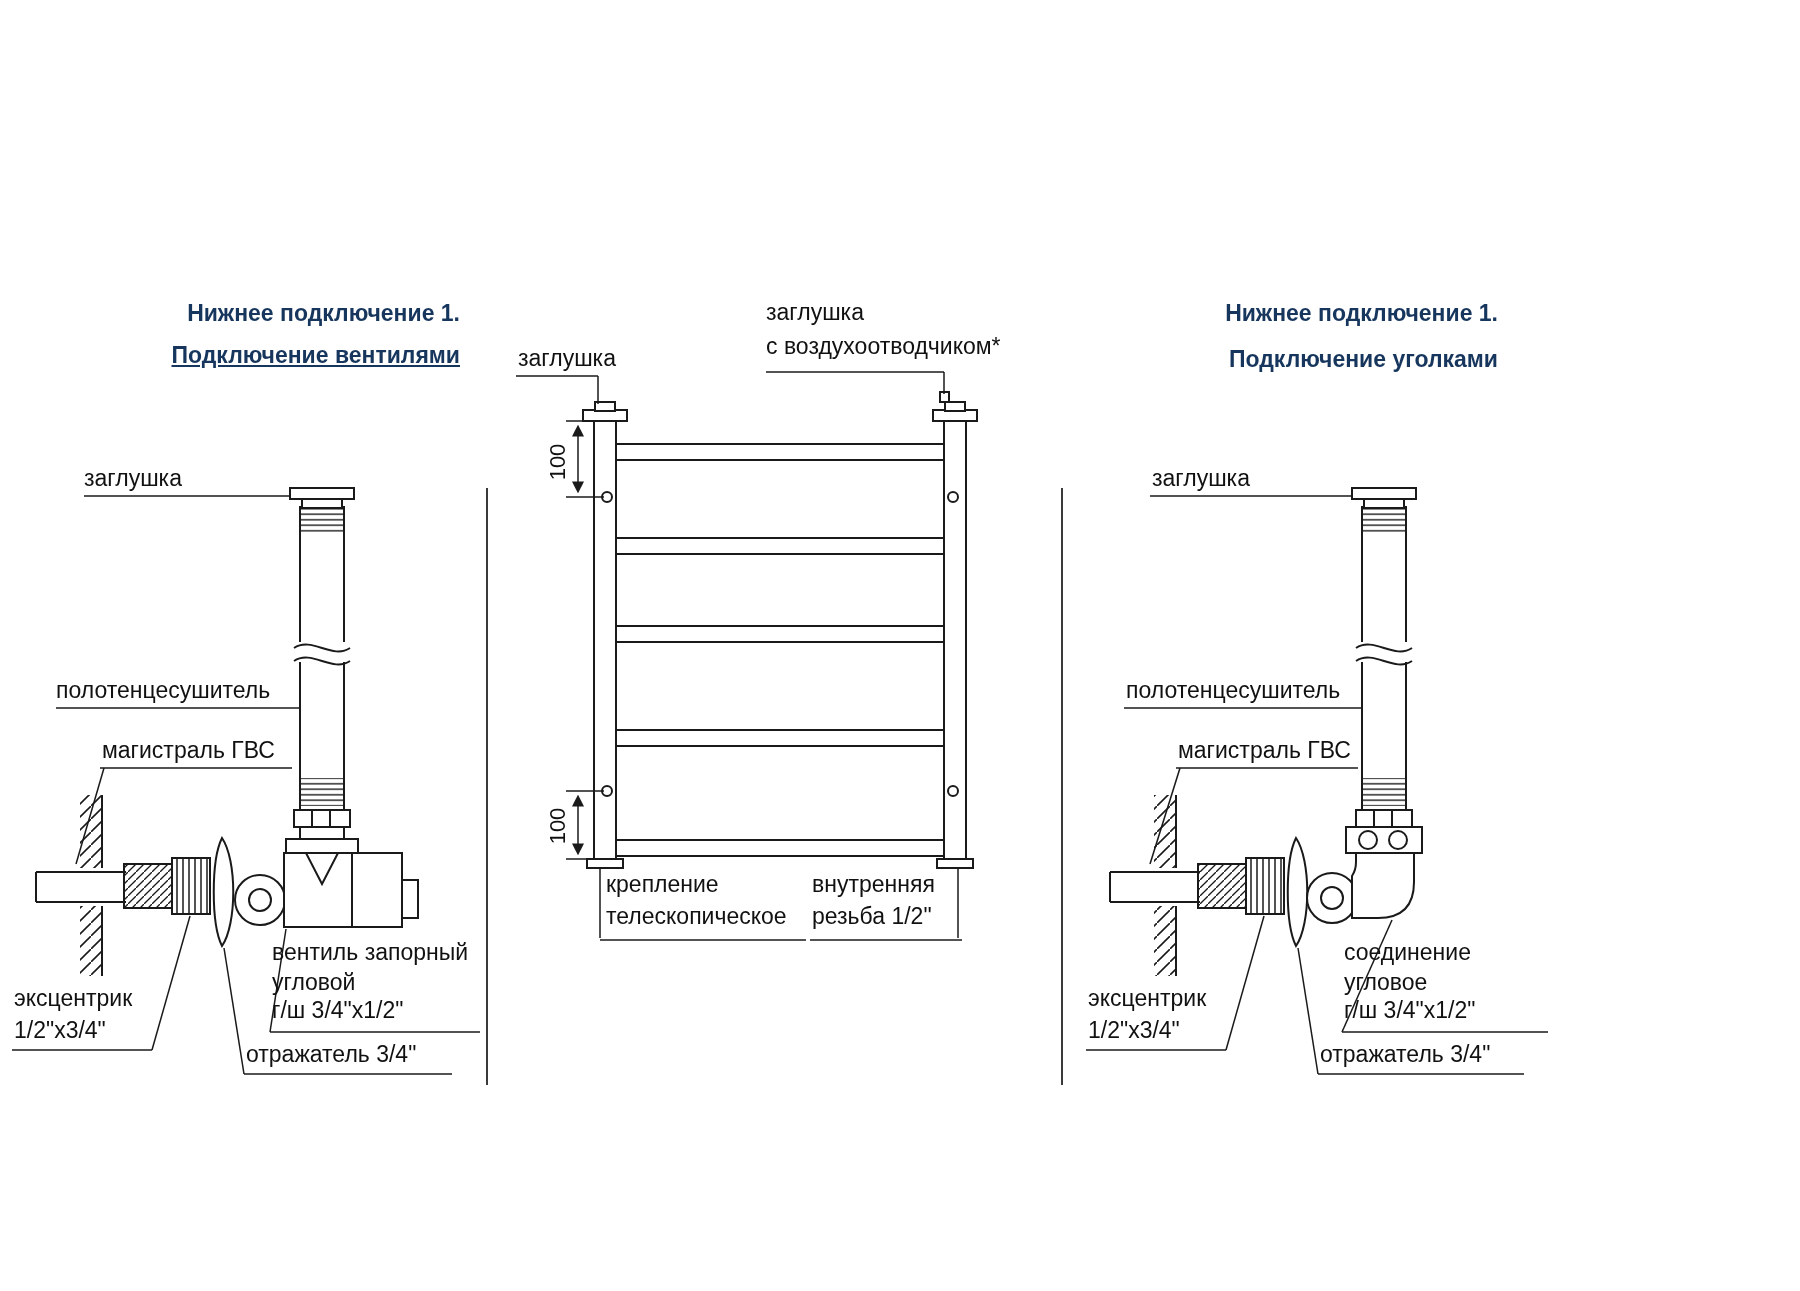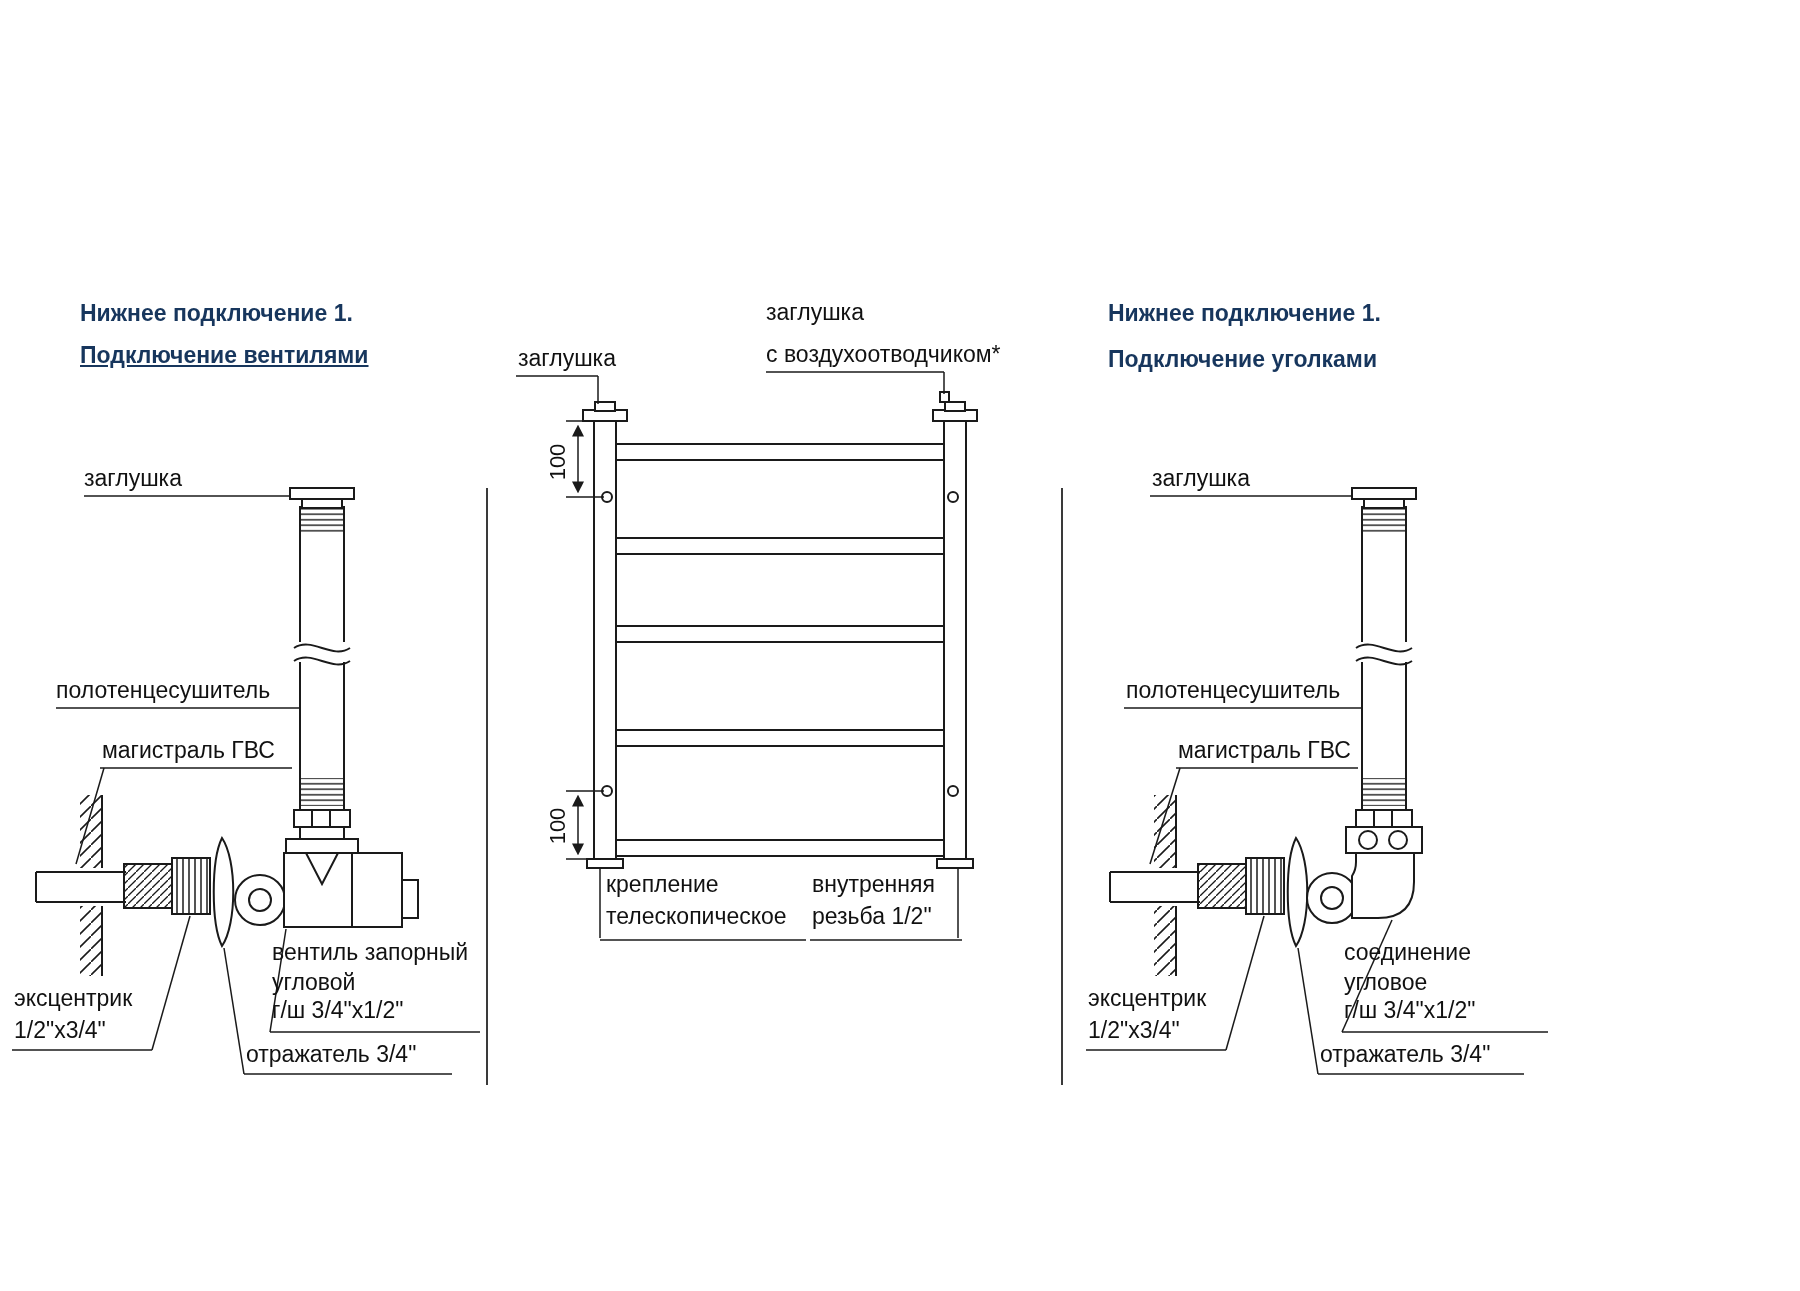--- a/index.html
+++ b/index.html
@@ -1,21 +1,21 @@
 <!DOCTYPE html>
 <html><head>
 <meta charset="utf-8">
 <style>
   html,body{margin:0;padding:0;background:#fff;}
   .canvas{position:relative;width:1800px;height:1291px;background:#fff;
           font-family:"Liberation Sans",sans-serif;overflow:hidden;}
   .title{position:absolute;left:24px;top:26px;font-size:53px;font-weight:700;
          color:#17365d;letter-spacing:-0.5px;white-space:nowrap;}
   .hdr{position:absolute;font-size:23px;font-weight:700;color:#17365d;
-       text-align:left;white-space:nowrap;}
+       text-align:right;white-space:nowrap;}
   .lbl{position:absolute;font-size:23px;color:#111;white-space:nowrap;line-height:1.1;}
   svg.art{position:absolute;left:0;top:0;}
 </style>
 </head>
 <body>
 
 <div class="canvas">
 
   <svg class="art" width="1800" height="1291" viewBox="0 0 1800 1291">
     <defs>
@@ -217,21 +217,21 @@
   <div class="lbl" style="left:102px;top:738px;">магистраль ГВС</div>
   <div class="lbl" style="left:14px;top:986px;">эксцентрик</div>
   <div class="lbl" style="left:14px;top:1018px;">1/2"х3/4"</div>
   <div class="lbl" style="left:272px;top:940px;">вентиль запорный</div>
   <div class="lbl" style="left:272px;top:970px;text-align:center;">угловой</div>
   <div class="lbl" style="left:272px;top:998px;">г/ш 3/4"х1/2"</div>
   <div class="lbl" style="left:246px;top:1042px;">отражатель 3/4"</div>
 
   <div class="lbl" style="left:518px;top:346px;">заглушка</div>
   <div class="lbl" style="left:766px;top:300px;">заглушка</div>
-  <div class="lbl" style="left:766px;top:342px;">с воздухоотводчиком*</div>
+  <div class="lbl" style="left:766px;top:334px;">с воздухоотводчиком*</div>
   <div class="lbl" style="left:606px;top:872px;">крепление</div>
   <div class="lbl" style="left:606px;top:904px;">телескопическое</div>
   <div class="lbl" style="left:812px;top:872px;">внутренняя</div>
   <div class="lbl" style="left:812px;top:904px;">резьба 1/2"</div>
 
   <div class="lbl" style="left:1152px;top:466px;">заглушка</div>
   <div class="lbl" style="left:1126px;top:678px;">полотенцесушитель</div>
   <div class="lbl" style="left:1178px;top:738px;">магистраль ГВС</div>
   <div class="lbl" style="left:1088px;top:986px;">эксцентрик</div>
   <div class="lbl" style="left:1088px;top:1018px;">1/2"х3/4"</div>

